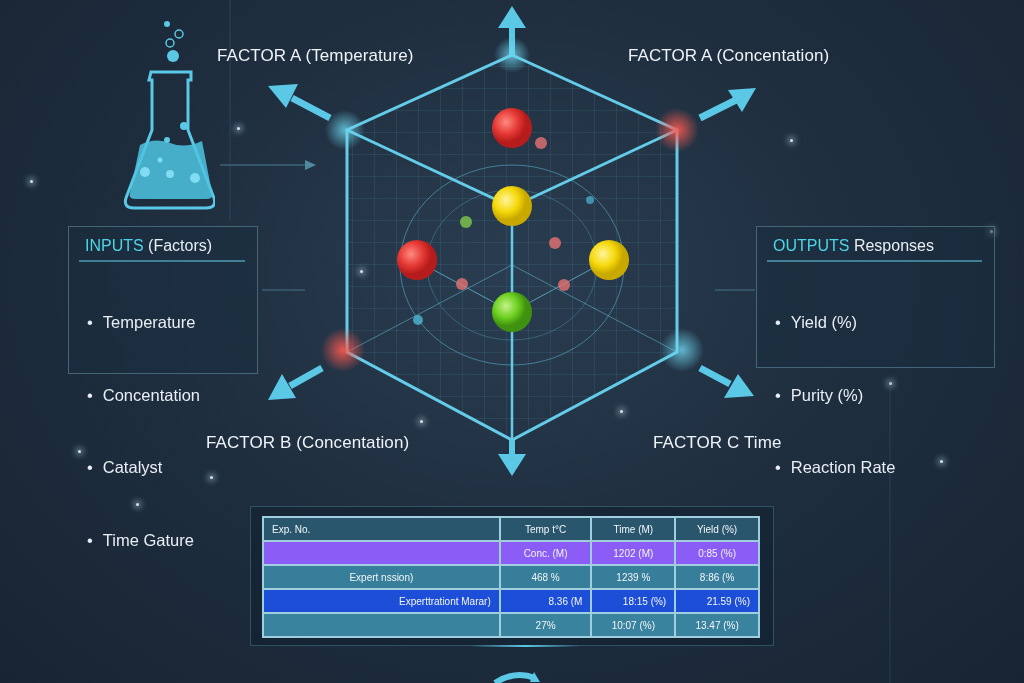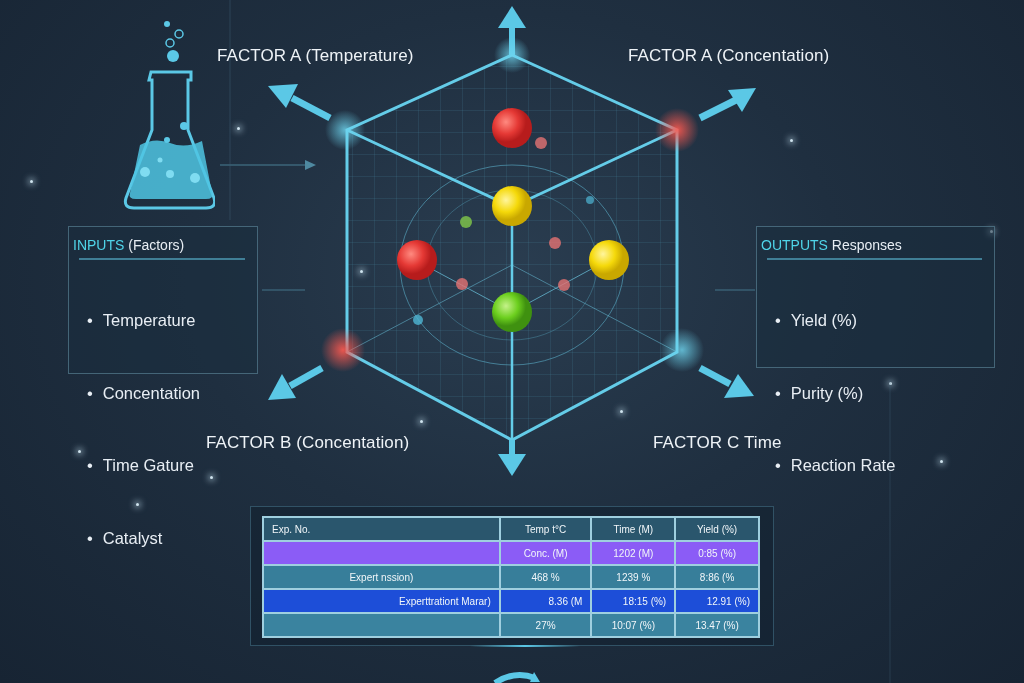--- a/index.html
+++ b/index.html
@@ -9,21 +9,21 @@
     font-family: "Liberation Sans", sans-serif;
     color:#e8eef4;
   }
   .abs { position:absolute; }
   .label { font-size:17px; color:#eef3f7; white-space:nowrap; letter-spacing:0.1px; }
   .panel {
     position:absolute; border:1px solid rgba(120,170,190,0.45);
     background: rgba(25,45,62,0.55);
     box-sizing:border-box;
   }
-  .panel-title { font-size:14px; margin:10px 0 0 4px; white-space:nowrap; }
+  .panel-title { font-size:16px; margin:10px 0 0 16px; white-space:nowrap; }
   .accent { color:#4fd4e8; }
   .panel-rule { height:2px; background:#4a93ad; margin:5px 12px 6px 10px; opacity:0.8; }
   .panel ul { list-style:none; margin:0; padding:0 0 0 18px; }
   .panel li { font-size:16.5px; line-height:24.5px; white-space:nowrap;margin-top:48px; }
   .panel li::before { content:"•"; margin-right:10px; }
   .star { position:absolute; width:3px; height:3px; border-radius:50%; background:#cfe3ee; box-shadow:0 0 6px 2px rgba(200,230,245,0.6); }
   table.data {
     position:absolute; left:262px; top:516px; width:498px; border-collapse:collapse;
     font-size:10px; color:#f1f6f9;
   }
@@ -168,22 +168,22 @@
 </svg>
 
 <div class="panel" style="left:68px;top:226px;width:190px;height:148px">
   <div class="panel-title">
     <span class="accent">INPUTS</span><span> (Factors)</span>
   </div>
   <div class="panel-rule"></div>
   <ul>
     <li>Temperature</li>
     <li>Concentation</li>
+    <li>Catalyst</li>
     <li>Time  Gature</li>
-    <li>Catalyst</li>
   </ul>
 </div>
 
 <div class="panel" style="left:756px;top:226px;width:239px;height:142px">
   <div class="panel-title">
     <span class="accent">OUTPUTS</span><span> Responses</span>
   </div>
   <div class="panel-rule"></div>
   <ul>
     <li>Yield (%)</li>
@@ -216,21 +216,21 @@
   <tr class="r2">
     <td>Expert nssion)</td>
     <td class="c">468 %</td>
     <td class="c">1239 %</td>
     <td class="c">8:86 (%</td>
   </tr>
   <tr class="r3">
     <td>Experttrationt Marar)</td>
     <td class="c">8.36 (M</td>
     <td class="c">18:15 (%)</td>
-    <td class="c">12.91 (%)</td>
+    <td class="c">21.59 (%)</td>
   </tr>
   <tr class="r4">
     <td></td>
     <td class="c">27%</td>
     <td class="c">10:07 (%)</td>
     <td class="c">13.47 (%)</td>
   </tr>
 </tbody>
   </table>
 

